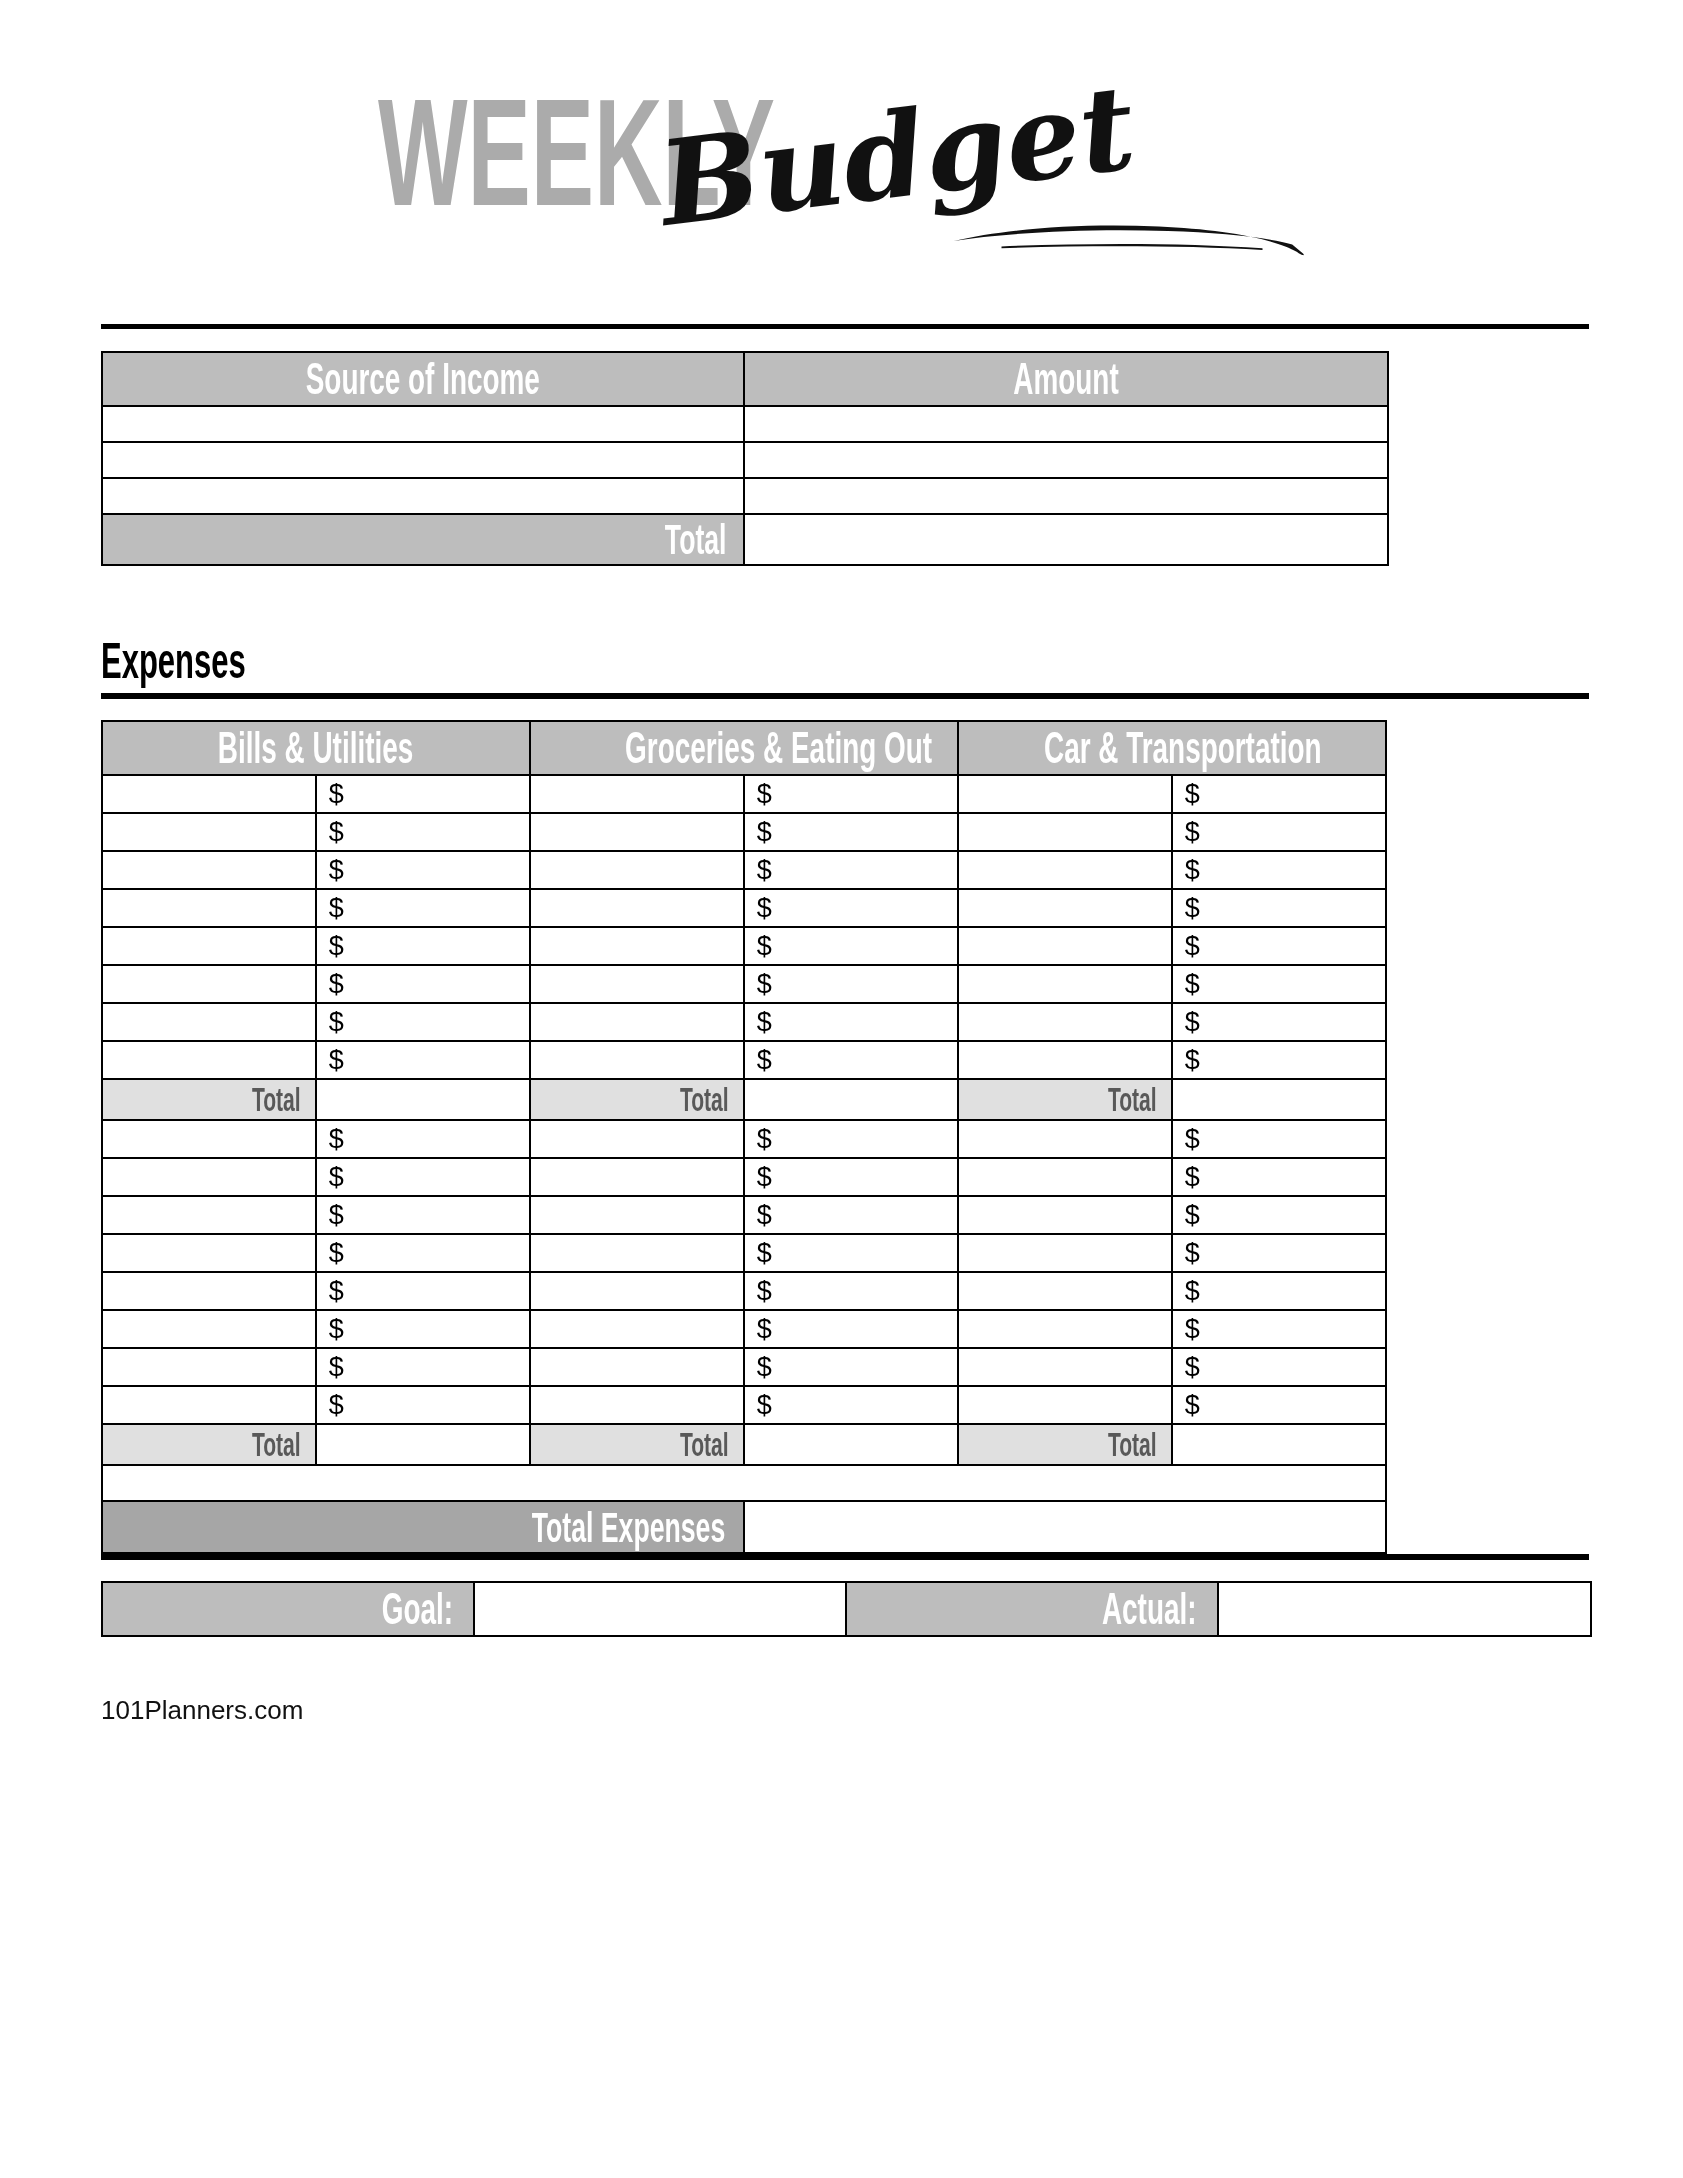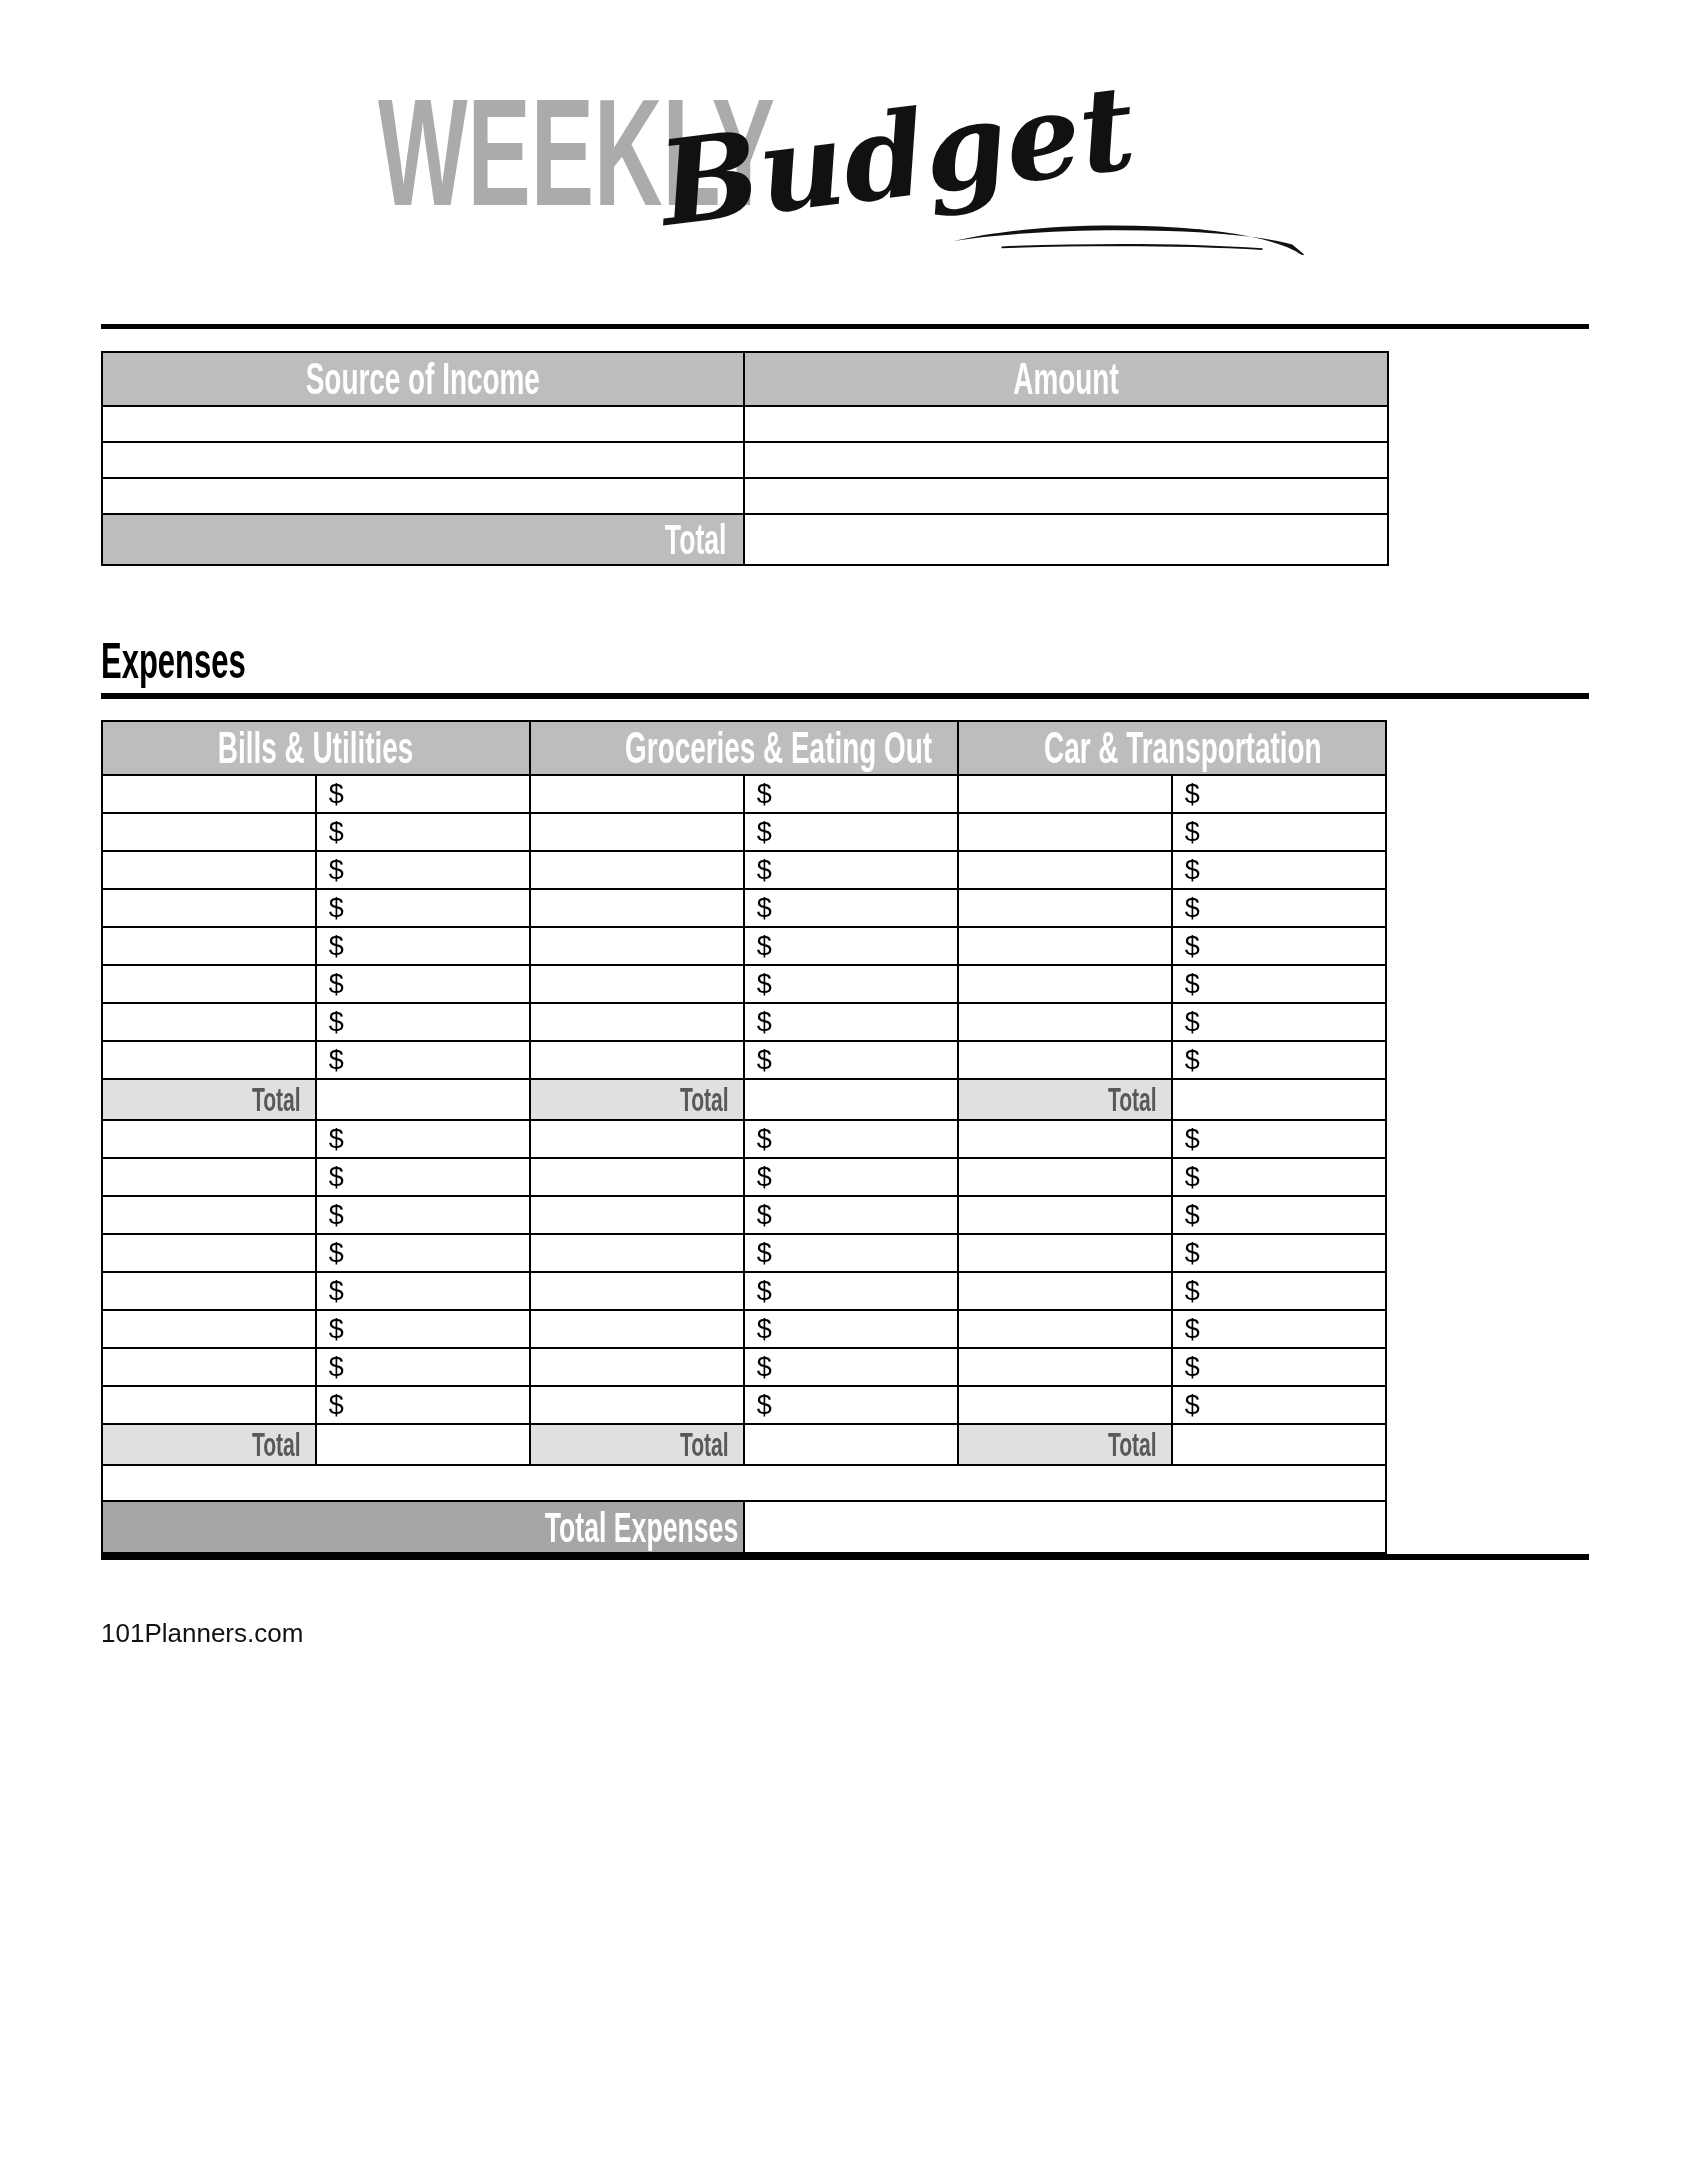--- a/index.html
+++ b/index.html
@@ -60,21 +60,21 @@
   .exp-tbl { width:1285px; }
   .exp-tbl .drow td { height:38px; background:#fff; vertical-align:middle; }
   .exp-tbl td.amt { border-left-width:1.8px; text-align:left; padding-left:11.7px; }
   .exp-tbl .cur { font-size:27px; font-weight:normal; }
   .exp-tbl .trow td { height:39px; vertical-align:middle; }
   .exp-tbl .trow td.lab { text-align:right; padding-right:14.4px; }
   .exp-tbl .trow td.lab .cond { color:#595959; font-size:34px; transform-origin:right center; }
   .exp-tbl .trow td.val { border-left-width:1.8px; background:#fff; }
   .exp-tbl .spacer td { height:36px; background:#fff; }
   .exp-tbl .texp td { height:52px; vertical-align:middle; }
-  .exp-tbl .texp td.lab { text-align:right; padding-right:5px; }
+  .exp-tbl .texp td.lab { text-align:right; padding-right:18px; }
   .exp-tbl .texp td.lab .cond { color:#fff; font-size:43px; transform-origin:right center; }
   .exp-tbl .texp td.val { background:#fff; }
 
   
   .sav-tbl { width:1488px; }
   .sav-tbl td { height:54px; vertical-align:middle; }
   .sav-tbl td.lab { text-align:right; padding-right:20px; }
   .sav-tbl td.lab .cond { color:#fff; font-size:45px; transform-origin:right center; }
   .sav-tbl td.val { background:#fff; }
 
@@ -306,18 +306,34 @@
           <td class="dkgray lab" colspan="3"><span class="cond">Total Expenses</span></td>
           <td class="val" colspan="3"></td>
         </tr>
       </tbody>
     </table>
   </section>
 
   <section class="sec-savings">
     <div class="rule"></div>
 
+    <table class="tbl sav-tbl">
+      <colgroup>
+          <col style="width:372px">
+          <col style="width:372px">
+          <col style="width:372px">
+          <col style="width:373px">
+        </colgroup>
+      <tbody>
+        <tr>
+          <td class="gray lab"><span class="cond">Goal:</span></td>
+          <td class="val"></td>
+          <td class="gray lab"><span class="cond">Actual:</span></td>
+          <td class="val"></td>
+        </tr>
+      </tbody>
+    </table>
   </section>
 
 </div>
 
 <div class="footer">101Planners.com</div>
 
 
 </body></html>

